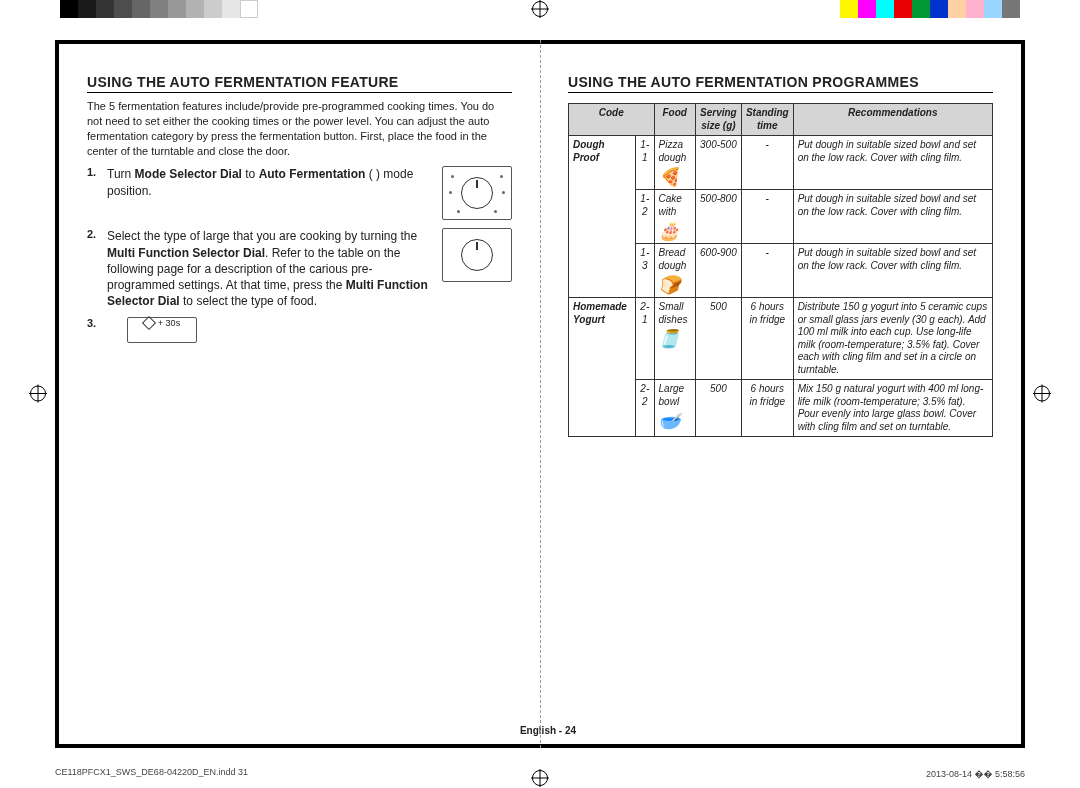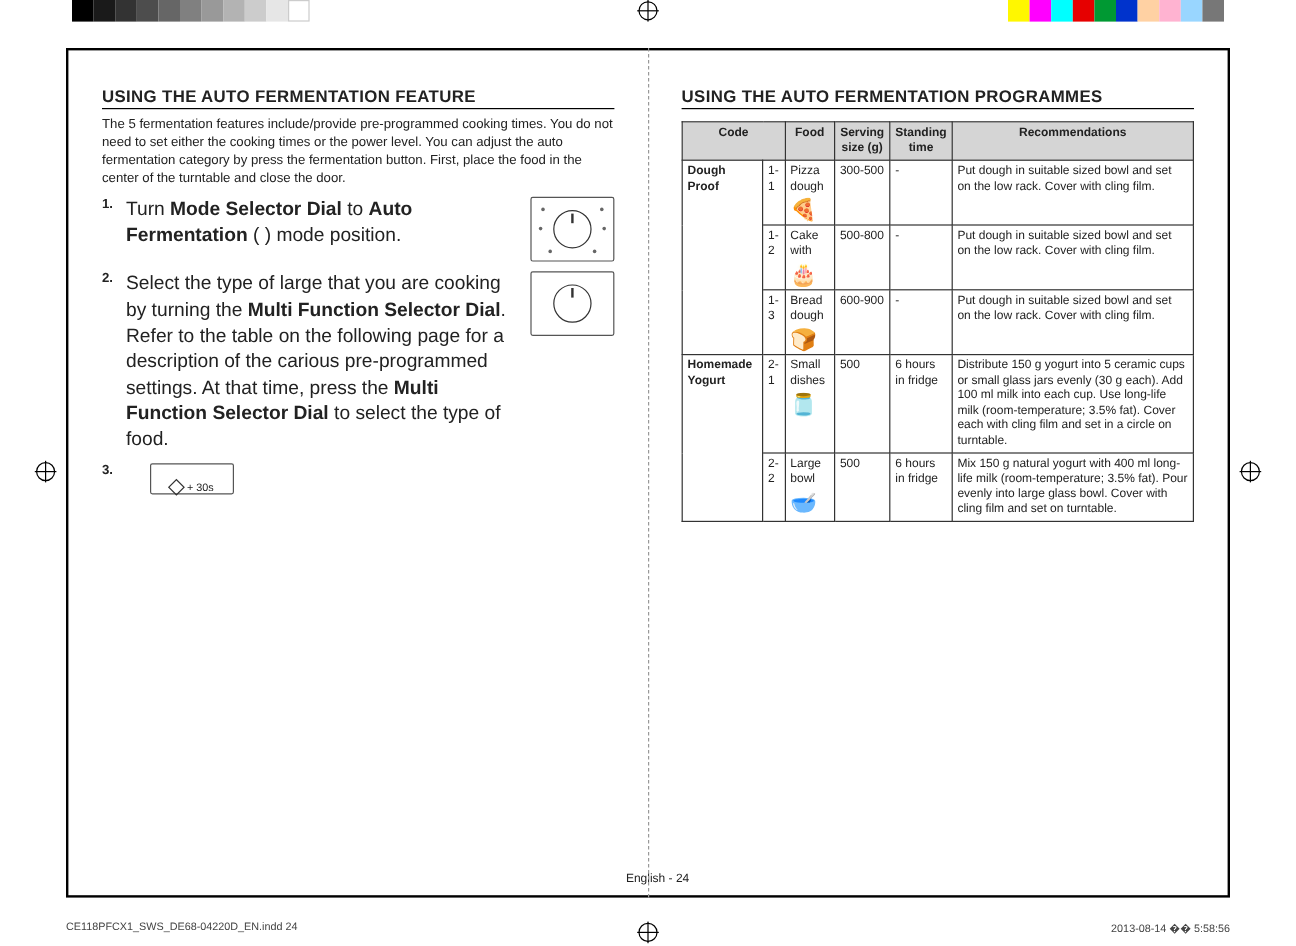--- a/index.html
+++ b/index.html
@@ -36,70 +36,70 @@
   .reg-side-right { position: absolute; right: 30px; top: 50%; transform: translateY(-50%); }
 
   .page-wrap {
     position: relative;
     width: 1080px;
     height: 788px;
   }
   .content-frame {
     position: absolute;
     left: 55px; right: 55px; top: 40px; bottom: 40px;
-    border: 2px solid #000000;
+    border: 4px solid #000000;
     display: flex;
   }
   .col {
     width: 50%;
     padding: 30px 28px 10px 28px;
     display: flex;
     flex-direction: column;
   }
   .heading {
     font-weight: bold;
     font-size: 14px;
     letter-spacing: 0.3px;
     border-bottom: 1px solid #000;
     padding-bottom: 2px;
     margin-bottom: 6px;
     text-transform: uppercase;
   }
   .para { font-size: 11px; line-height: 1.35; margin-bottom: 8px; }
   .step-row { display: flex; align-items: flex-start; margin-bottom: 8px; gap:6px;}
   .step-num { font-weight: bold; min-width: 14px; font-size:11px;}
-  .step-text { flex: 1; font-size: 16px; line-height: 1.35; }
+  .step-text { flex: 1; font-size: 12px; line-height: 1.35; }
   .dial-box {
     width: 70px; height: 54px; border: 1px solid #555; border-radius: 2px;
     display: flex; align-items: center; justify-content: center; margin-left: 6px; flex-shrink:0;
     position:relative;
   }
   .dial-circle {
     width: 32px; height: 32px; border: 1px solid #333; border-radius: 50%;
     position: relative;
   }
   .dial-circle::after {
     content:""; position:absolute; left:50%; top:2px; width:2px; height:8px; background:#333; transform:translateX(-50%);
   }
   .tick { position:absolute; width:3px; height:3px; background:#666; border-radius:50%; }
   .btn-box {
     width: 70px; height: 26px; border: 1px solid #555; border-radius: 2px; margin-left:20px;
-    display:flex; align-items:flex-end; justify-content:center; gap:4px; flex-shrink:0;
+    display:flex; align-items:flex-start; justify-content:center; gap:4px; flex-shrink:0;
   }
   .diamond { width:10px; height:10px; border:1px solid #333; transform:rotate(45deg); }
   .btn-text { font-size:9px; }
 
   .tbl { border-collapse: collapse; font-size: 10px; width: 100%; margin-top:4px;}
-  .tbl th, .tbl td { border: 1px solid #333; padding: 3px 4px; vertical-align: top; text-align: left; line-height:1.25;}
+  .tbl th, .tbl td { border: 1px solid #333; padding: 3px 4px; vertical-align: top; text-align: left; line-height:1.25;font-style:italic;}
   .tbl th { background: #d5d5d5; font-weight: bold; text-align:center; font-size:10px; padding:3px 2px;}
-  .tbl td.ctr { }
+  .tbl td.ctr { text-align: center; }
   .cat-cell { font-weight: bold; font-size:10px;}
   .food-icon { display:block; margin-top:4px; font-size:18px; line-height:1; }
   .footer-center {
-    position: absolute; bottom: 8px; left: 16px; right: 0; text-align: center; font-size: 10px; font-weight: normal;
+    position: absolute; bottom: 8px; left: 16px; right: 0; text-align: center; font-size: 10px; font-weight: bold;
   }
   .footer-bar {
     position: absolute; left: 55px; right: 55px; bottom: 8px;
     display: flex; justify-content: space-between; font-size: 9px; color: #444;
   }
   .vsep { position:absolute; left:50%; top:40px; bottom:40px; border-left:1px dashed #999; }
   .reg-bottom { position:absolute; bottom:0; left:50%; transform:translateX(-50%);}
 </style>
 </head>
 <body>
@@ -233,17 +233,17 @@
         </tbody>
       </table>
     </div>
 
     <div class="footer-center">English - 24</div>
   </div>
 
   <div class="vsep"></div>
 
   <div class="footer-bar">
-    <span>CE118PFCX1_SWS_DE68-04220D_EN.indd   24</span>
+    <span>CE118PFCX1_SWS_DE68-04220D_EN.indd   31</span>
     <span>2013-08-14   �� 5:58:56</span>
   </div>
 
 </div>
 
 </body></html>

